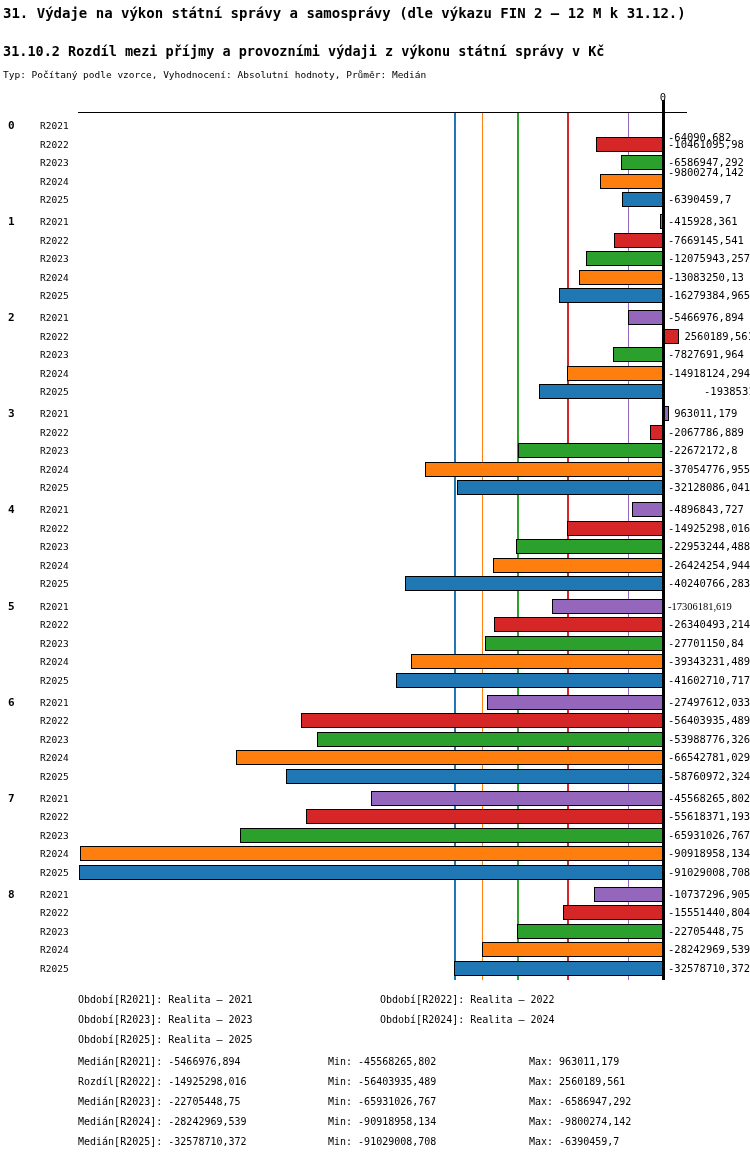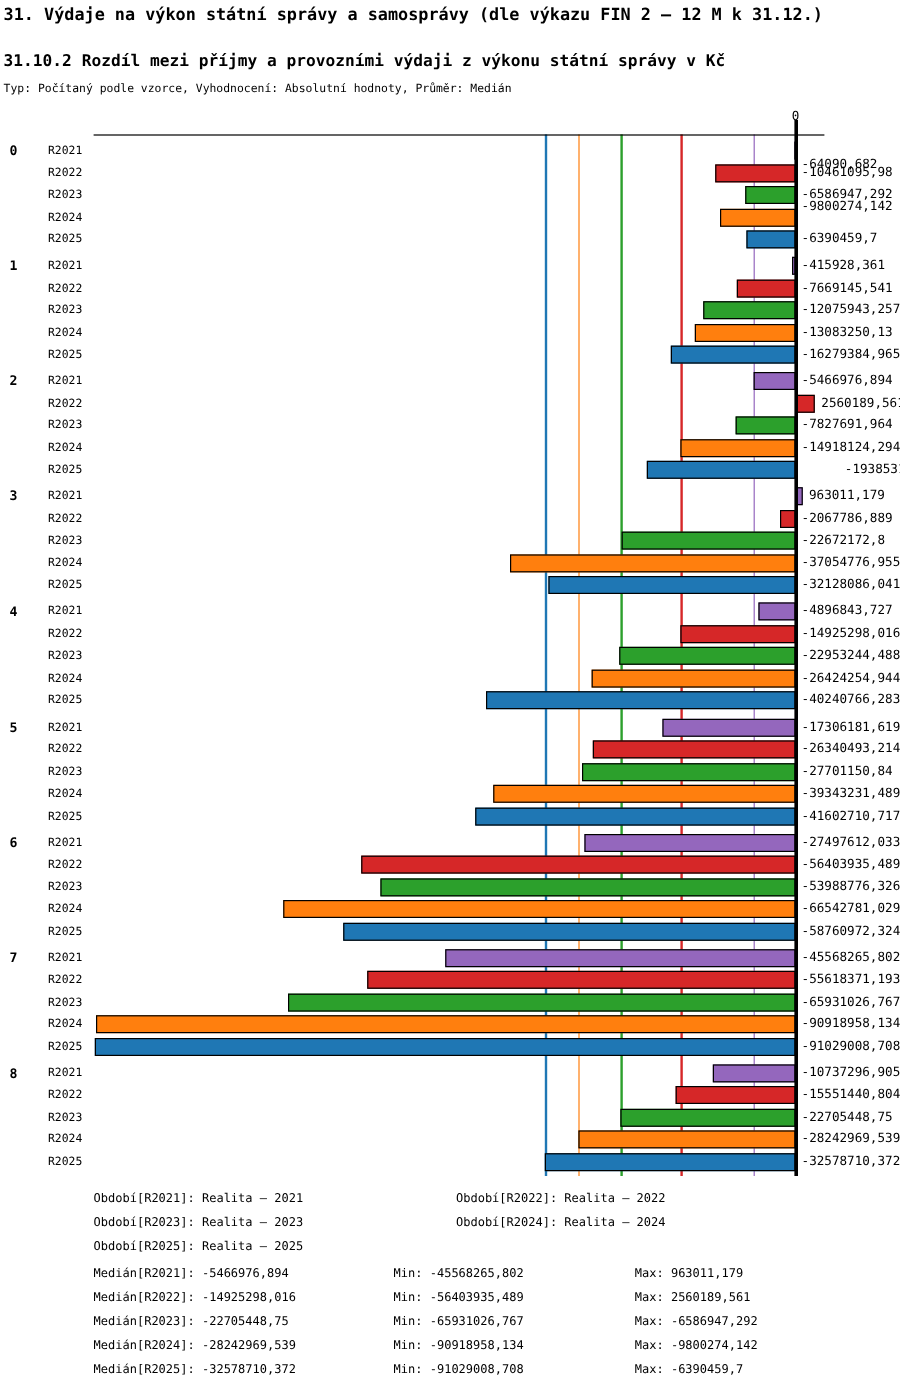--- a/index.html
+++ b/index.html
@@ -165,21 +165,21 @@
     <div class="value-label" style="top: 427.4px; left: 668px;">-22953244,488</div>
     <div class="series-label" style="top: 445.9px;">R2024</div>
     <div class="bar" style="top: 445.9px; width: 169.517px; background: rgb(255, 127, 14); left: 493.483px;"></div>
     <div class="value-label" style="top: 445.9px; left: 668px;">-26424254,944</div>
     <div class="series-label" style="top: 464.4px;">R2025</div>
     <div class="bar" style="top: 464.4px; width: 258.153px; background: rgb(31, 119, 180); left: 404.847px;"></div>
     <div class="value-label" style="top: 464.4px; left: 668px;">-40240766,283</div>
     <div class="group-label" style="top: 486.5px;">5</div>
     <div class="series-label" style="top: 486.5px;">R2021</div>
     <div class="bar" style="top: 486.5px; width: 111.023px; background: rgb(148, 103, 189); left: 551.977px;"></div>
-    <div class="value-label" style="top: 486.5px; left: 668px;">-17306181,619</div>
+    <div class="value-label" style="top: 486.5px; left: 668px; font-family: Liberation Serif, serif;">-17306181,619</div>
     <div class="series-label" style="top: 505px;">R2022</div>
     <div class="bar" style="top: 505px; width: 168.98px; background: rgb(214, 39, 40); left: 494.02px;"></div>
     <div class="value-label" style="top: 505px; left: 668px;">-26340493,214</div>
     <div class="series-label" style="top: 523.5px;">R2023</div>
     <div class="bar" style="top: 523.5px; width: 177.708px; background: rgb(44, 160, 44); left: 485.292px;"></div>
     <div class="value-label" style="top: 523.5px; left: 668px;">-27701150,84</div>
     <div class="series-label" style="top: 542px;">R2024</div>
     <div class="bar" style="top: 542px; width: 252.395px; background: rgb(255, 127, 14); left: 410.605px;"></div>
     <div class="value-label" style="top: 542px; left: 668px;">-39343231,489</div>
     <div class="series-label" style="top: 560.5px;">R2025</div>
@@ -239,21 +239,21 @@
     <div class="legend-item" style="left: 78px; top: 993px;">Období[R2021]: Realita – 2021</div>
     <div class="legend-item" style="left: 380px; top: 993px;">Období[R2022]: Realita – 2022</div>
     <div class="legend-item" style="left: 78px; top: 1013px;">Období[R2023]: Realita – 2023</div>
     <div class="legend-item" style="left: 380px; top: 1013px;">Období[R2024]: Realita – 2024</div>
     <div class="legend-item" style="left: 78px; top: 1033px;">Období[R2025]: Realita – 2025</div>
   </div>
 <div id="stats">
     <div class="stat-cell" style="left: 78px; top: 1055px;">Medián[R2021]: -5466976,894</div>
     <div class="stat-cell" style="left: 328px; top: 1055px;">Min: -45568265,802</div>
     <div class="stat-cell" style="left: 529px; top: 1055px;">Max: 963011,179</div>
-    <div class="stat-cell" style="left: 78px; top: 1075px;">Medián[R2022]: -14925298,016</div>
+    <div class="stat-cell" style="left: 78px; top: 1075px;">Rozdíl[R2022]: -14925298,016</div>
     <div class="stat-cell" style="left: 328px; top: 1075px;">Min: -56403935,489</div>
     <div class="stat-cell" style="left: 529px; top: 1075px;">Max: 2560189,561</div>
     <div class="stat-cell" style="left: 78px; top: 1095px;">Medián[R2023]: -22705448,75</div>
     <div class="stat-cell" style="left: 328px; top: 1095px;">Min: -65931026,767</div>
     <div class="stat-cell" style="left: 529px; top: 1095px;">Max: -6586947,292</div>
     <div class="stat-cell" style="left: 78px; top: 1115px;">Medián[R2024]: -28242969,539</div>
     <div class="stat-cell" style="left: 328px; top: 1115px;">Min: -90918958,134</div>
     <div class="stat-cell" style="left: 529px; top: 1115px;">Max: -9800274,142</div>
     <div class="stat-cell" style="left: 78px; top: 1135px;">Medián[R2025]: -32578710,372</div>
     <div class="stat-cell" style="left: 328px; top: 1135px;">Min: -91029008,708</div>

